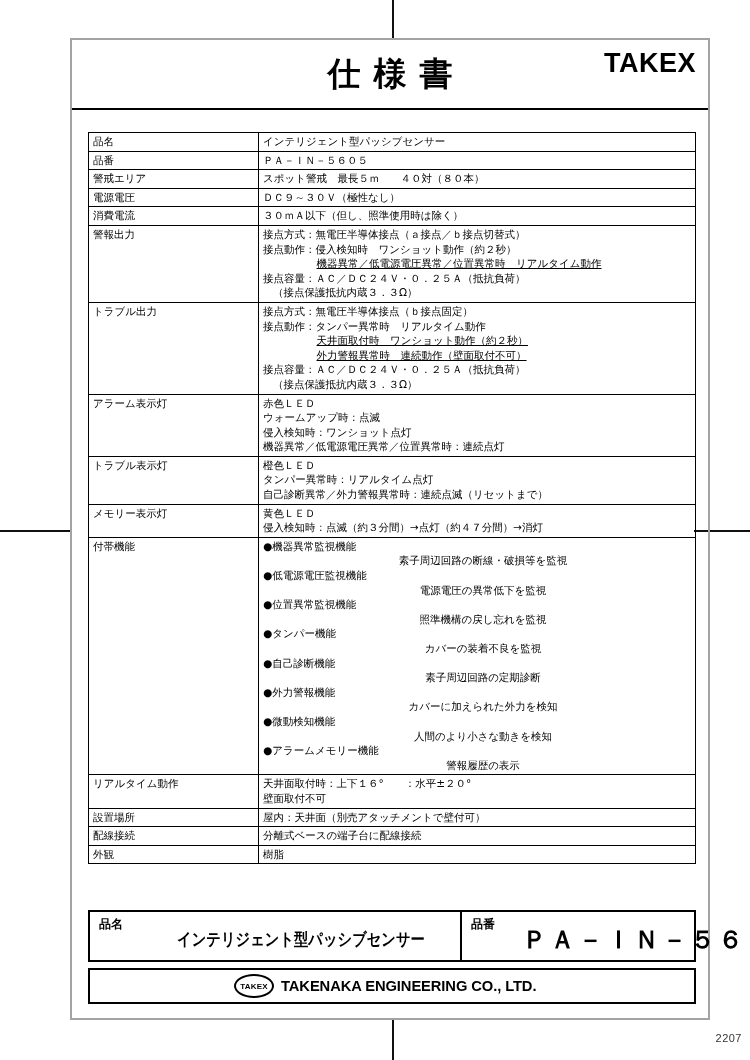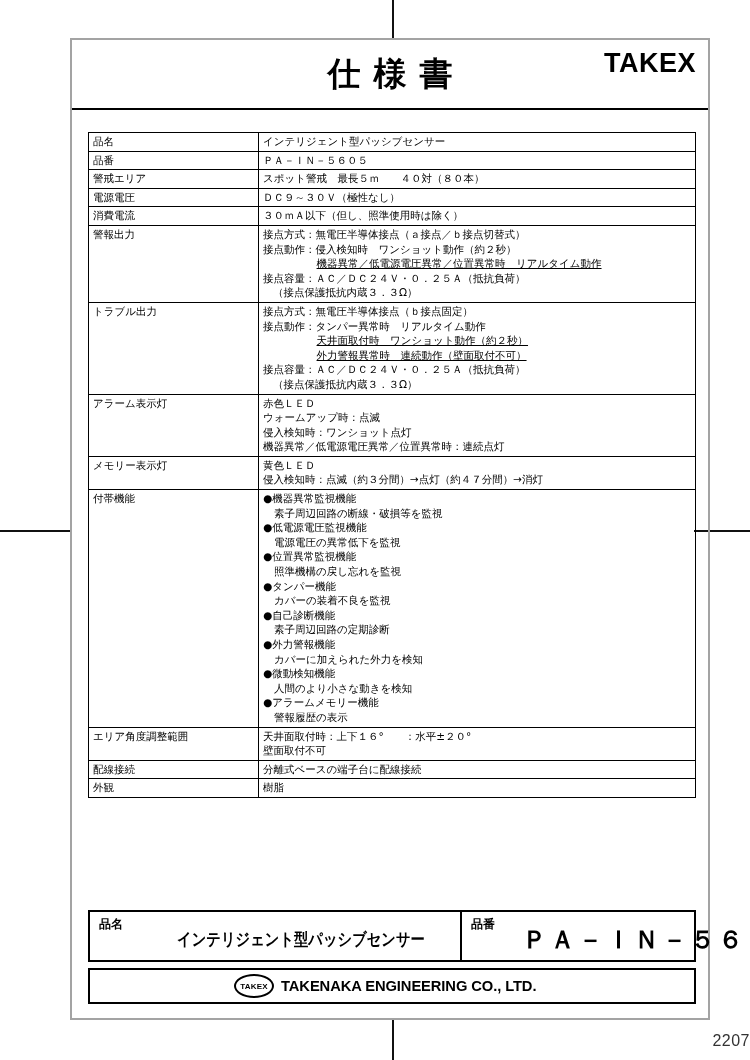--- a/index.html
+++ b/index.html
@@ -90,21 +90,21 @@
     width: 162px;
     vertical-align: middle;
   }
   td.val { width: auto; }
   td.mid { vertical-align: middle; }
 
   .hang { display: block; }
   .hang.ind1 { padding-left: 5.1em; text-decoration: underline; }
   .hang.ind2 { padding-left: 0.95em; }
   .bullet { display: block; }
-  .bullet.sub { padding-left: 1.05em; }
+  .bullet.sub { padding-left: 1.05em; text-align: center; }
 
   
   .footer-box {
     position: absolute;
     left: 16px;
     bottom: 56px;
     width: 608px;
     height: 52px;
     border: 2px solid #000;
     box-sizing: border-box;
@@ -177,24 +177,24 @@
     font-size: 15.5px;
     font-weight: 700;
     letter-spacing: -0.1px;
     transform: scaleX(0.95);
     transform-origin: left center;
     white-space: nowrap;
   }
 
   .page-code {
     position: absolute;
-    right: 0;
+    right: 8px;
     top: 1032px;
     font-family: "Liberation Sans", sans-serif;
-    font-size: 16px;
+    font-size: 11px;
     color: #333;
     letter-spacing: 0.5px;
   }
 </style>
 </head>
 <body>
 
 <div class="reg-mark reg-top"></div>
 <div class="reg-mark reg-left"></div>
 <div class="reg-mark reg-right"></div>
@@ -239,32 +239,42 @@
             <td class="val"><span class="hang ">接点方式：無電圧半導体接点（ｂ接点固定）</span><span class="hang ">接点動作：タンパー異常時　リアルタイム動作</span><span class="hang ind1">天井面取付時　ワンショット動作（約２秒）</span><span class="hang ind1">外力警報異常時　連続動作（壁面取付不可）</span><span class="hang ">接点容量：ＡＣ／ＤＣ２４Ｖ・０．２５Ａ（抵抗負荷）</span><span class="hang ind2">（接点保護抵抗内蔵３．３Ω）</span></td>
           </tr>
           <tr>
             <td class="lbl mid">アラーム表示灯</td>
             <td class="val">赤色ＬＥＤ
 ウォームアップ時：点滅
 侵入検知時：ワンショット点灯
 機器異常／低電源電圧異常／位置異常時：連続点灯</td>
           </tr>
           <tr>
+            <td class="lbl mid">トラブル表示灯</td>
+            <td class="val">橙色ＬＥＤ
+タンパー異常時：リアルタイム点灯
+自己診断異常／外力警報異常時：連続点滅（リセットまで）</td>
+          </tr>
+          <tr>
             <td class="lbl mid">メモリー表示灯</td>
             <td class="val">黄色ＬＥＤ
 侵入検知時：点滅（約３分間）→点灯（約４７分間）→消灯</td>
           </tr>
           <tr>
             <td class="lbl mid">付帯機能</td>
             <td class="val"><span class="bullet">●機器異常監視機能</span><span class="bullet sub">素子周辺回路の断線・破損等を監視</span><span class="bullet">●低電源電圧監視機能</span><span class="bullet sub">電源電圧の異常低下を監視</span><span class="bullet">●位置異常監視機能</span><span class="bullet sub">照準機構の戻し忘れを監視</span><span class="bullet">●タンパー機能</span><span class="bullet sub">カバーの装着不良を監視</span><span class="bullet">●自己診断機能</span><span class="bullet sub">素子周辺回路の定期診断</span><span class="bullet">●外力警報機能</span><span class="bullet sub">カバーに加えられた外力を検知</span><span class="bullet">●微動検知機能</span><span class="bullet sub">人間のより小さな動きを検知</span><span class="bullet">●アラームメモリー機能</span><span class="bullet sub">警報履歴の表示</span></td>
           </tr>
           <tr>
-            <td class="lbl mid">エリア角度調整範囲</td>
+            <td class="lbl mid">リアルタイム動作</td>
             <td class="val">天井面取付時：上下１６°　　：水平±２０°
 壁面取付不可</td>
+          </tr>
+          <tr>
+            <td class="lbl mid">設置場所</td>
+            <td class="val">屋内：天井面（別売アタッチメントで壁付可）</td>
           </tr>
           <tr>
             <td class="lbl mid">配線接続</td>
             <td class="val">分離式ベースの端子台に配線接続</td>
           </tr>
           <tr>
             <td class="lbl mid">外観</td>
             <td class="val">樹脂</td>
           </tr>
         </tbody>

